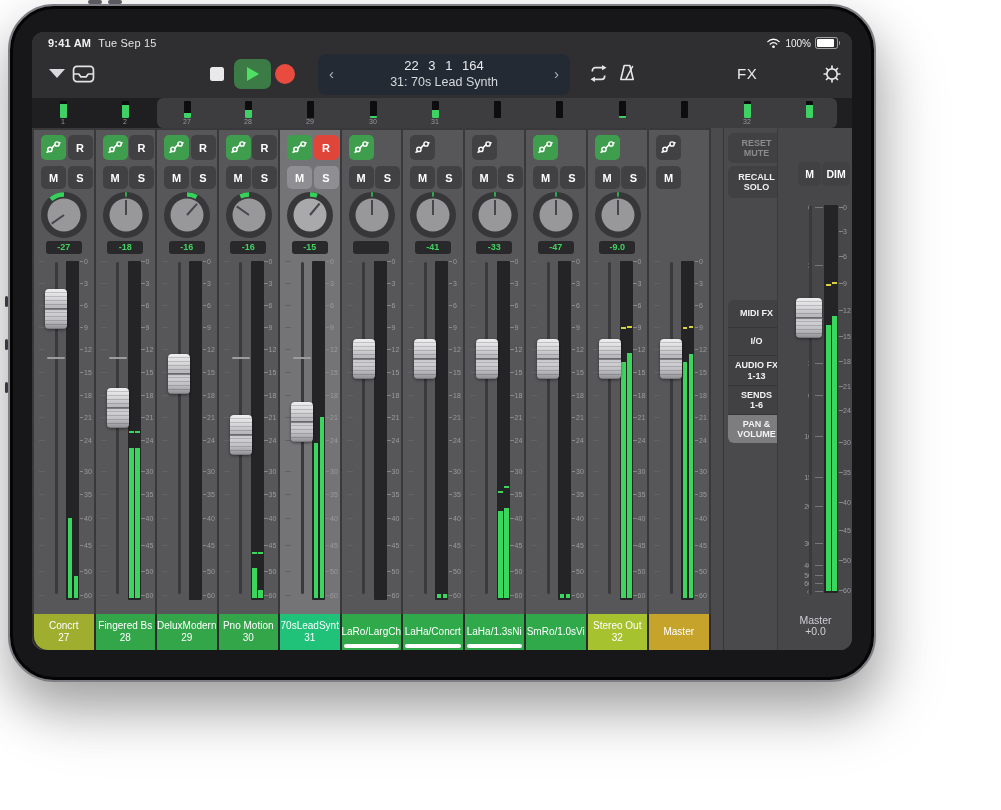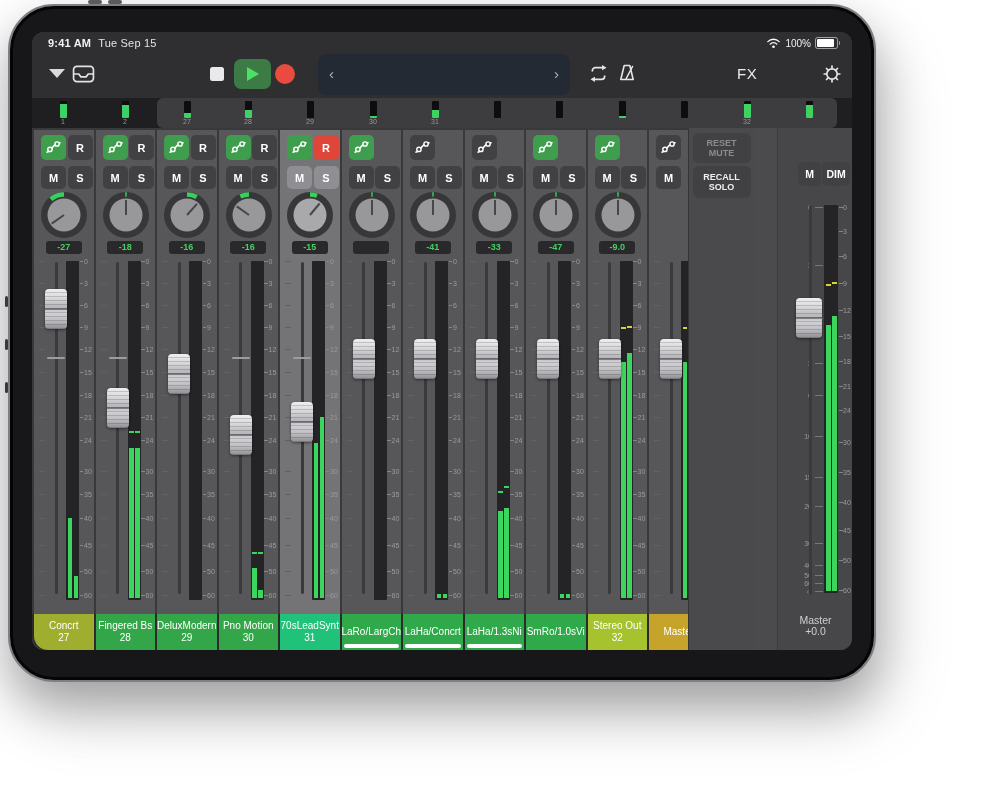--- a/index.html
+++ b/index.html
@@ -52,21 +52,21 @@
   .cap .mid{position:absolute;left:0;right:0;top:19px;height:2px;background:rgba(40,40,44,.45);}
   .meterbox{position:absolute;background:#242427;border-radius:1px;}
   .mbar{position:absolute;background:#3bd65e;}
   .mdash{position:absolute;height:2px;}
   .sclab{position:absolute;font-size:7px;color:#9b9b9e;line-height:8px;}
   .labels{position:absolute;left:0;top:582px;width:678.5px;height:36px;background:#2b2b2d;}
   .tlabel{position:absolute;top:0;height:36px;display:flex;flex-direction:column;align-items:center;justify-content:center;}
   .tlabel span{font-size:10px;color:#fff;line-height:12.5px;text-align:center;white-space:nowrap;}
   .tlabel .ul{position:absolute;left:2px;right:2px;bottom:2px;height:4px;background:#fff;border-radius:2px;}
   
-  .panel{position:absolute;left:656px;top:96px;width:65.5px;height:522px;background:#4a4a4d;border-left:1px solid #353538;}
+  .panel{position:absolute;left:691px;top:96px;width:65.5px;height:522px;background:#4a4a4d;border-left:1px solid #353538;}
   .pbtn{position:absolute;left:3.5px;width:58px;background:#414144;border-radius:6px;display:flex;flex-direction:column;
         align-items:center;justify-content:center;}
   .pbtn span{font-size:9px;line-height:10.5px;color:#f0f0f2;font-weight:600;text-align:center;}
   .pbtn.dis span{color:#8b8b8e;}
   .pgroup{position:absolute;left:3.5px;top:172px;width:58px;border-radius:6px;overflow:hidden;}
   .pgroup .gbtn{display:flex;flex-direction:column;align-items:center;justify-content:center;background:#414144;border-top:1px solid #353538;}
   .pgroup .gbtn:first-child{border-top:none;}
   .pgroup .gbtn.on{background:#7d7d80;}
   .pgroup .gbtn span{font-size:9px;line-height:10.5px;color:#f2f2f4;font-weight:600;text-align:center;}
   
@@ -116,20 +116,22 @@
         </div>
 
         <div class="stop"></div>
         <div class="play">
             <div class="pt"></div>
           </div>
         <div class="rec"></div>
 
         <div class="lcd">
           <span class="chv" style="left:11px;">‹</span>
+          <div class="l1">22 3 1 164</div>
+          <div class="l2">31: 70s Lead Synth</div>
           <span class="chv" style="right:11px;">›</span>
         </div>
 
         <div class="tb-ic icon-btn" style="left:554px;top:33px;">
           <svg width="25" height="17" viewBox="0 0 26 18" fill="none">
             <path d="M6.5 7 v-1 a3.2 3.2 0 0 1 3.2 -3.2 h9" stroke="#e6e6e9" stroke-width="1.8"></path>
             <path d="M19.5 11 v1 a3.2 3.2 0 0 1 -3.2 3.2 h-9" stroke="#e6e6e9" stroke-width="1.8"></path>
             <path d="M16.8 0 L21.5 2.8 L16.8 5.6 Z" fill="#e6e6e9"></path>
             <path d="M9.2 12.4 L4.5 15.2 L9.2 18 Z" fill="#e6e6e9"></path>
           </svg>
@@ -1057,20 +1059,40 @@
 
       <div class="panel">
         <div class="pbtn dis" style="top:5px;height:30px;">
           <span>RESET</span>
           <span>MUTE</span>
         </div>
         <div class="pbtn" style="top:38px;height:32px;">
           <span>RECALL</span>
           <span>SOLO</span>
         </div>
+        <div class="pgroup">
+            <div class="gbtn" style="height: 27px;">
+              <span>MIDI FX</span>
+            </div>
+            <div class="gbtn" style="height: 27px;">
+              <span>I/O</span>
+            </div>
+            <div class="gbtn" style="height: 29px;">
+              <span>AUDIO FX</span>
+              <span>1-13</span>
+            </div>
+            <div class="gbtn" style="height: 28px;">
+              <span>SENDS</span>
+              <span>1-6</span>
+            </div>
+            <div class="gbtn on" style="height: 28px;">
+              <span>PAN &amp;</span>
+              <span>VOLUME</span>
+            </div>
+          </div>
       </div>
 
       <div class="master">
         <div class="btn" style="left:20px;top:34px;width:23px;height:24px;font-size:10.5px;">M</div>
         <div class="btn" style="left:44px;top:34px;width:28px;height:24px;font-size:10.5px;">DIM</div>
         <div class="mname" style="top:486px;">Master</div>
         <div class="mname" style="top:497px;">+0.0</div>
       <div class="sclab" style="left: 0px; top: 75.5px; width: 34px; text-align: right;">6</div>
           <div class="tick" style="left: 37px; top: 79px; width: 8px; height: 1px; background: rgb(118, 118, 122);"></div>
           <div class="sclab" style="left: 0px; top: 133.5px; width: 34px; text-align: right;">3</div>

